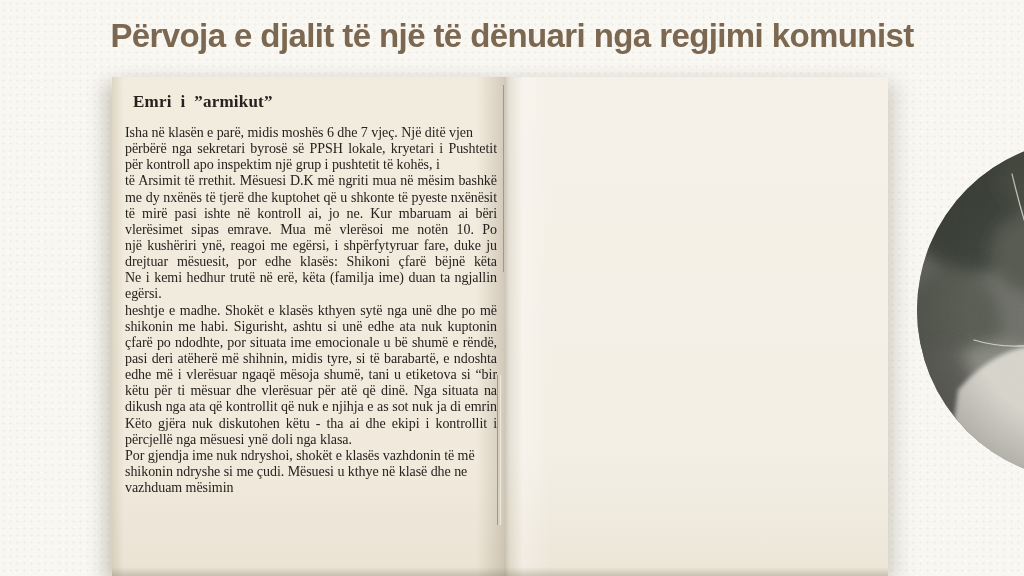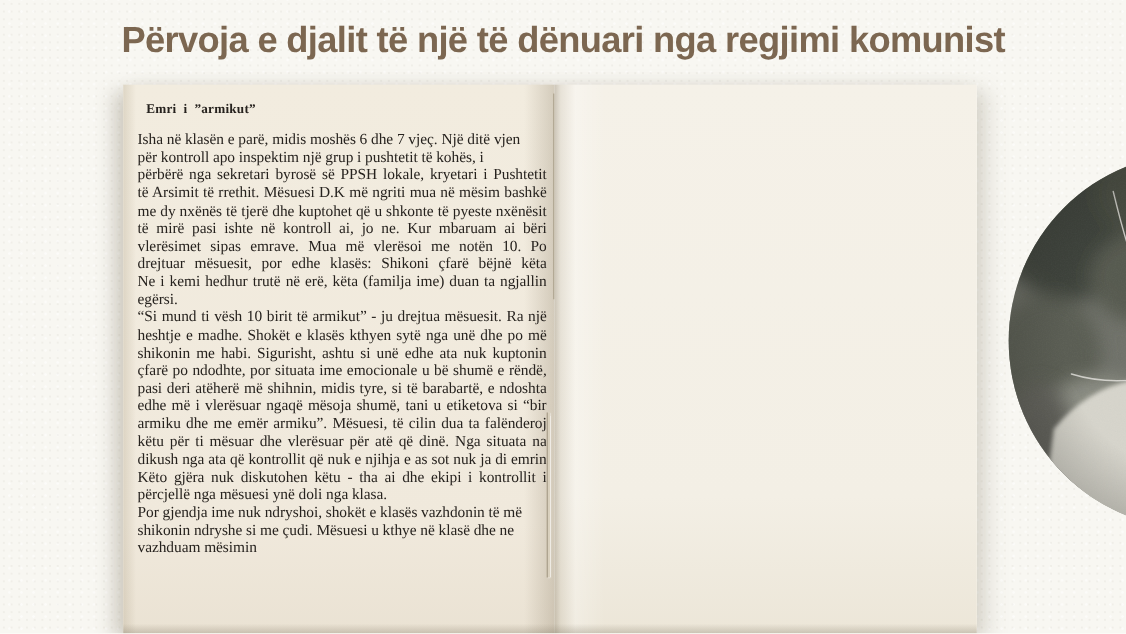--- a/index.html
+++ b/index.html
@@ -51,21 +51,21 @@
   .spine-thread{
     position:absolute;width:2px;background:#d9d0bd;
     border-left:1px solid rgba(120,110,85,.55);
     box-shadow:1px 0 1px rgba(255,255,255,.6);
   }
   .thread-top{left:391px;top:8px;height:187px;}
   .thread-bottom{left:385px;top:298px;height:150px;}
 
   .page-text{position:absolute;left:13px;top:15px;width:372px;color:#26221e;}
   .page-heading{
-    font-weight:bold;font-size:12px;white-space:pre;
+    font-weight:bold;font-size:17px;white-space:pre;
     margin:0 0 13px 8px;letter-spacing:.2px;
   }
   .text-lines{width:372px;}
   .tl{
     font-size:14px;line-height:16.15px;height:16.15px;overflow:hidden;
     text-align:justify;text-align-last:left;letter-spacing:-0.05px;
   }
   .tl-j{text-align-last:justify;}
 
   .photo-wrap{
@@ -81,36 +81,35 @@
 
   <div class="slide-title">Përvoja e djalit të një të dënuari nga regjimi komunist</div>
 
   <div class="book">
 
     <div class="page page-left">
       <div class="page-text">
         <div class="page-heading">Emri  i  ”armikut”</div>
         <div class="text-lines">
             <div class="tl">Isha në klasën e parë, midis moshës 6 dhe 7 vjeç. Një ditë vjen</div>
+            <div class="tl tl-j">përbërë nga sekretari byrosë së PPSH lokale, kryetari i Pushtetit</div>
             <div class="tl">për kontroll apo inspektim një grup i pushtetit të kohës, i</div>
-            <div class="tl tl-j">përbërë nga sekretari byrosë së PPSH lokale, kryetari i Pushtetit</div>
             <div class="tl tl-j">të Arsimit të rrethit. Mësuesi D.K më ngriti mua në mësim bashkë</div>
             <div class="tl tl-j">me dy nxënës të tjerë dhe kuptohet që u shkonte të pyeste nxënësit më</div>
             <div class="tl tl-j">të mirë pasi ishte në kontroll ai, jo ne. Kur mbaruam ai bëri</div>
             <div class="tl tl-j">vlerësimet sipas emrave. Mua më vlerësoi me notën 10. Po shkonte</div>
+            <div class="tl tl-j">një kushëriri ynë, reagoi me egërsi, i shpërfytyruar fare, duke ju</div>
             <div class="tl tl-j">drejtuar mësuesit, por edhe klasës: Shikoni çfarë bëjnë këta armiqtë.</div>
             <div class="tl tl-j">Ne i kemi hedhur trutë në erë, këta (familja ime) duan ta ngjallin</div>
             <div class="tl">egërsi.</div>
-            <div class="tl tl-j">“Si mund ti vësh 10 birit të armikut” - ju drejtua mësuesit. Ra një</div>
             <div class="tl tl-j">heshtje e madhe. Shokët e klasës kthyen sytë nga unë dhe po më</div>
             <div class="tl tl-j">shikonin me habi. Sigurisht, ashtu si unë edhe ata nuk kuptonin</div>
             <div class="tl tl-j">çfarë po ndodhte, por situata ime emocionale u bë shumë e rëndë,</div>
             <div class="tl tl-j">pasi deri atëherë më shihnin, midis tyre, si të barabartë, e ndoshta</div>
             <div class="tl tl-j">edhe më i vlerësuar ngaqë mësoja shumë, tani u etiketova si “bir</div>
-            <div class="tl tl-j">armiku dhe me emër armiku”. Mësuesi, të cilin dua ta falënderoj</div>
             <div class="tl tl-j">këtu për ti mësuar dhe vlerësuar për atë që dinë. Nga situata na nxori</div>
             <div class="tl tl-j">dikush nga ata që kontrollit që nuk e njihja e as sot nuk ja di emrin :</div>
             <div class="tl tl-j">Këto gjëra nuk diskutohen këtu - tha ai dhe ekipi i kontrollit i</div>
             <div class="tl">përcjellë nga mësuesi ynë doli nga klasa.</div>
             <div class="tl">Por gjendja ime nuk ndryshoi, shokët e klasës vazhdonin  të më</div>
             <div class="tl">shikonin ndryshe si me çudi. Mësuesi u kthye në klasë dhe ne</div>
             <div class="tl">vazhduam  mësimin</div>
           </div>
       </div>
     </div>

